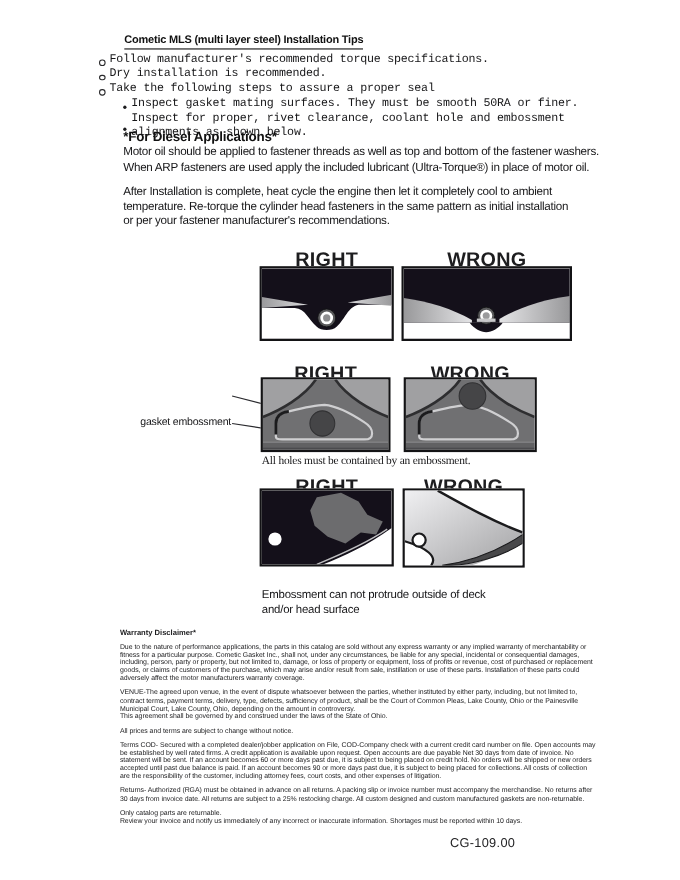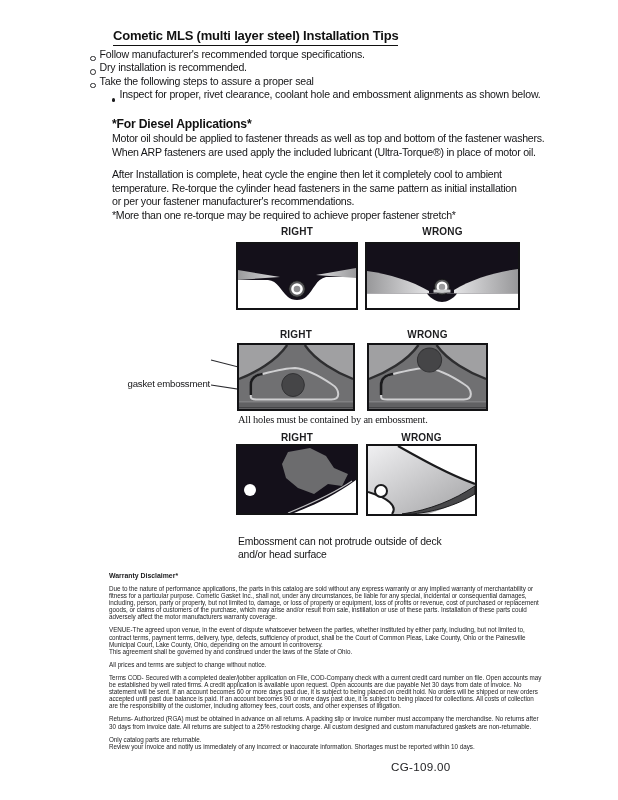--- a/index.html
+++ b/index.html
@@ -4,47 +4,47 @@
 <style>
   html,body{margin:0;padding:0;background:#ffffff;}
   #page{
     position:relative;width:618px;height:800px;background:#ffffff;overflow:hidden;
     font-family:"Liberation Sans","DejaVu Sans",sans-serif;color:#1b1b1d;
   }
   .abs{position:absolute;}
   .preline{white-space:pre-line;}
 
   .title{
-    font-size:13px;font-weight:700;letter-spacing:-0.2px;color:#111;
+    font-size:10px;font-weight:700;letter-spacing:-0.2px;color:#111;
     border-bottom:1.6px solid #111;padding-bottom:2px;display:inline-block;
   }
   .bullets{font-size:10.6px;letter-spacing:-0.2px;line-height:13.4px;color:#161618;}
-  .brow{display:flex;align-items:flex-end;}
+  .brow{display:flex;align-items:center;font-family:Liberation Mono, monospace;}
   .bmark{
     width:3.6px;height:3.6px;border:1.1px solid #2a2a2c;border-radius:50%;
     margin:4.4px 4px 0 0;flex:none;
   }
   .sub{margin-left:22px;}
   .bdot{
     width:3.4px;height:3.4px;background:#1b1b1d;border-radius:50%;
     margin:4.6px 4px 0 0;flex:none;
   }
   .h2{font-size:12.2px;font-weight:700;letter-spacing:-0.2px;color:#111;}
   .body{font-size:10.6px;letter-spacing:-0.25px;line-height:13.6px;color:#161618;}
 
-  .figlabel{font-size:10px;font-weight:700;letter-spacing:0.2px;color:#1d1d1f;text-align:center;}
+  .figlabel{font-size:18px;font-weight:700;letter-spacing:0.2px;color:#1d1d1f;text-align:center;}
   .figbox{border:2.4px solid #131315;box-sizing:border-box;background:#fff;}
   .figbox svg{display:block;width:100%;height:100%;}
   .caption{font-size:10.4px;letter-spacing:-0.2px;line-height:13px;color:#161618;}
   .annot{font-size:9.6px;letter-spacing:-0.2px;line-height:11.4px;color:#161618;text-align:right;}
 
   .fineheading{font-size:6.9px;font-weight:700;color:#1b1b1d;letter-spacing:0;}
   .fine{font-size:6.3px;line-height:7.1px;letter-spacing:-0.03px;color:#232325;width:440px;}
   .fine .fp{margin:0 0 6px 0;}
-  .pagenum{font-size:11.6px;letter-spacing:0.3px;color:#232325;}
+  .pagenum{font-size:11.6px;letter-spacing:0.3px;color:#232325;margin-left:18px;}
 </style>
 </head>
 <body>
 
 <div id="page">
 
   <div class="abs" style="left:113px;top:26px;">
     <span class="title">Cometic MLS (multi layer steel) Installation Tips</span>
   </div>
 
@@ -53,34 +53,37 @@
       <span class="bmark"></span>
       <span>Follow manufacturer's recommended torque specifications.</span>
     </div>
     <div class="brow">
       <span class="bmark"></span>
       <span>Dry installation is recommended.</span>
     </div>
     <div class="brow">
       <span class="bmark"></span>
       <span>Take the following steps to assure a proper seal</span>
+    </div>
+    <div class="brow sub">
+      <span class="bdot"></span>
+      <span>Inspect gasket mating surfaces.  They must be smooth 50RA or finer.</span>
     </div>
     <div class="brow sub">
       <span class="bdot"></span>
       <span>Inspect for proper, rivet clearance, coolant hole and embossment alignments as shown below.</span>
     </div>
   </div>
 
   <div class="abs h2" style="left:112px;top:117px;">*For Diesel Applications*</div>
   <div class="abs body preline" style="left:112px;top:132px;">Motor oil should be applied to fastener threads as well as top and bottom of the fastener washers.
 When ARP fasteners are used apply the included lubricant (Ultra-Torque®) in place of motor oil.</div>
   <div class="abs body preline" style="left:112px;top:168px;">After Installation is complete, heat cycle the engine then let it completely cool to ambient
 temperature. Re-torque the cylinder head fasteners in the same pattern as initial installation
 or per your fastener manufacturer's recommendations.</div>
-  <div class="abs body" style="left:112px;top:209px;">*More than one re-torque may be required to achieve proper fastener stretch*</div>
 
   <div class="abs figlabel" style="left:236px;top:226px;width:122px;">RIGHT</div>
   <div class="abs figlabel" style="left:365px;top:226px;width:155px;">WRONG</div>
 
   <div class="abs figbox" style="left:236px;top:242px;width:122px;height:68px;">
     <svg viewBox="0 0 118 64" preserveAspectRatio="none">
       <defs>
         <linearGradient id="g1a" x1="0" y1="0" x2="1" y2="0">
           <stop offset="0" stop-color="#9a9a9c"></stop>
             <stop offset="1" stop-color="#dcdcde"></stop>

